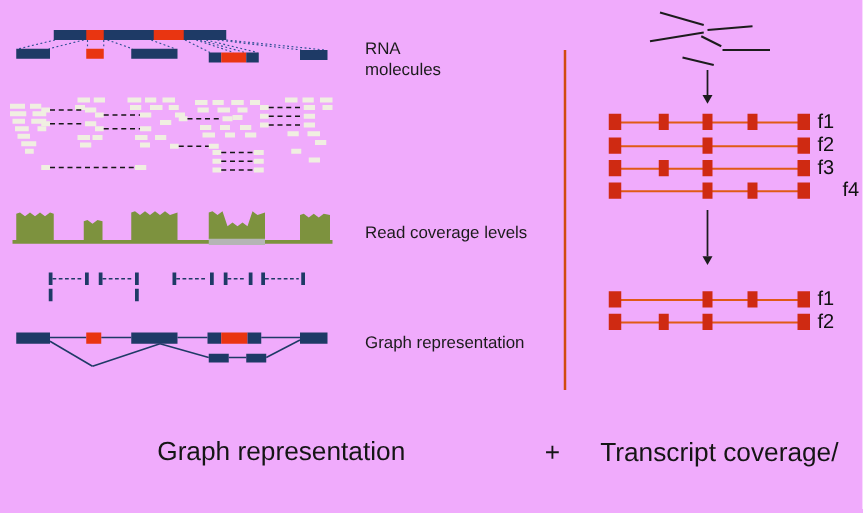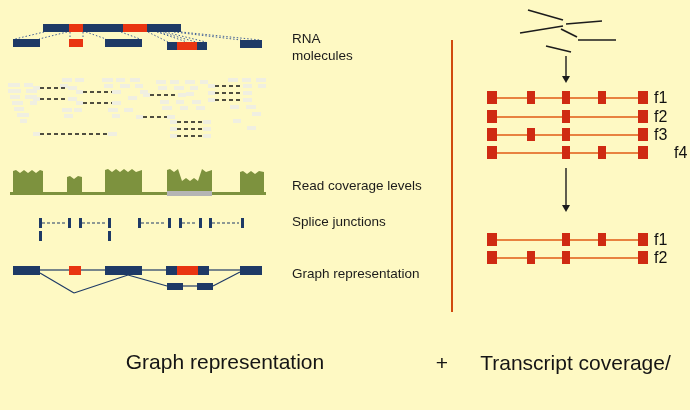--- a/index.html
+++ b/index.html
@@ -1,16 +1,16 @@
 <!DOCTYPE html>
 <html style="--blue-text: #2e5fa3;"><head>
 <meta charset="utf-8">
 <style>
   html,body{margin:0;padding:0;background:#fff;}
-  .stage{position:relative;width:690px;height:410px;background:#fef9c3;overflow:hidden;
+  .stage{position:relative;width:690px;height:410px;background:#f0abfc;overflow:hidden;
          font-family:"Liberation Sans",sans-serif;}
   .stage svg{position:absolute;left:0;top:0;}
   .lbl{position:absolute;font-size:13.5px;color:#1b1b1b;line-height:17px;white-space:nowrap;}
   .flabel{position:absolute;font-size:16px;color:#111;line-height:14px;}
   .steps{position:absolute;left:582px;top:175px;color:var(--blue-text,#2e5fa3);
          font-size:14.5px;font-weight:600;line-height:20px;}
   .steps .num{display:inline-block;width:26px;}
   .cap{position:absolute;font-size:21px;color:#151515;line-height:27px;text-align:center;}
 </style>
 </head>
@@ -234,21 +234,20 @@
         <rect x="527" y="251" width="8" height="13" fill="#cf2a12"></rect>
         <rect x="562" y="251" width="8" height="13" fill="#cf2a12"></rect>
       </g>
   </svg>
 
   <div class="lbl" style="left:292px;top:30px">
     <div>RNA</div>
     <div>molecules</div>
   </div>
   <div class="lbl" style="left:292px;top:177px">Read coverage levels</div>
-  <div class="lbl" style="left:292px;top:213px">Splice junctions</div>
   <div class="lbl" style="left:292px;top:265px">Graph representation</div>
 
   <div class="flabel" style="left:654px;top:91px">f1</div>
   <div class="flabel" style="left:654px;top:110px">f2</div>
   <div class="flabel" style="left:654px;top:128px">f3</div>
   <div class="flabel" style="left:674px;top:146px">f4</div>
 
   <div class="flabel" style="left:654px;top:233px">f1</div>
   <div class="flabel" style="left:654px;top:251px">f2</div>
 

